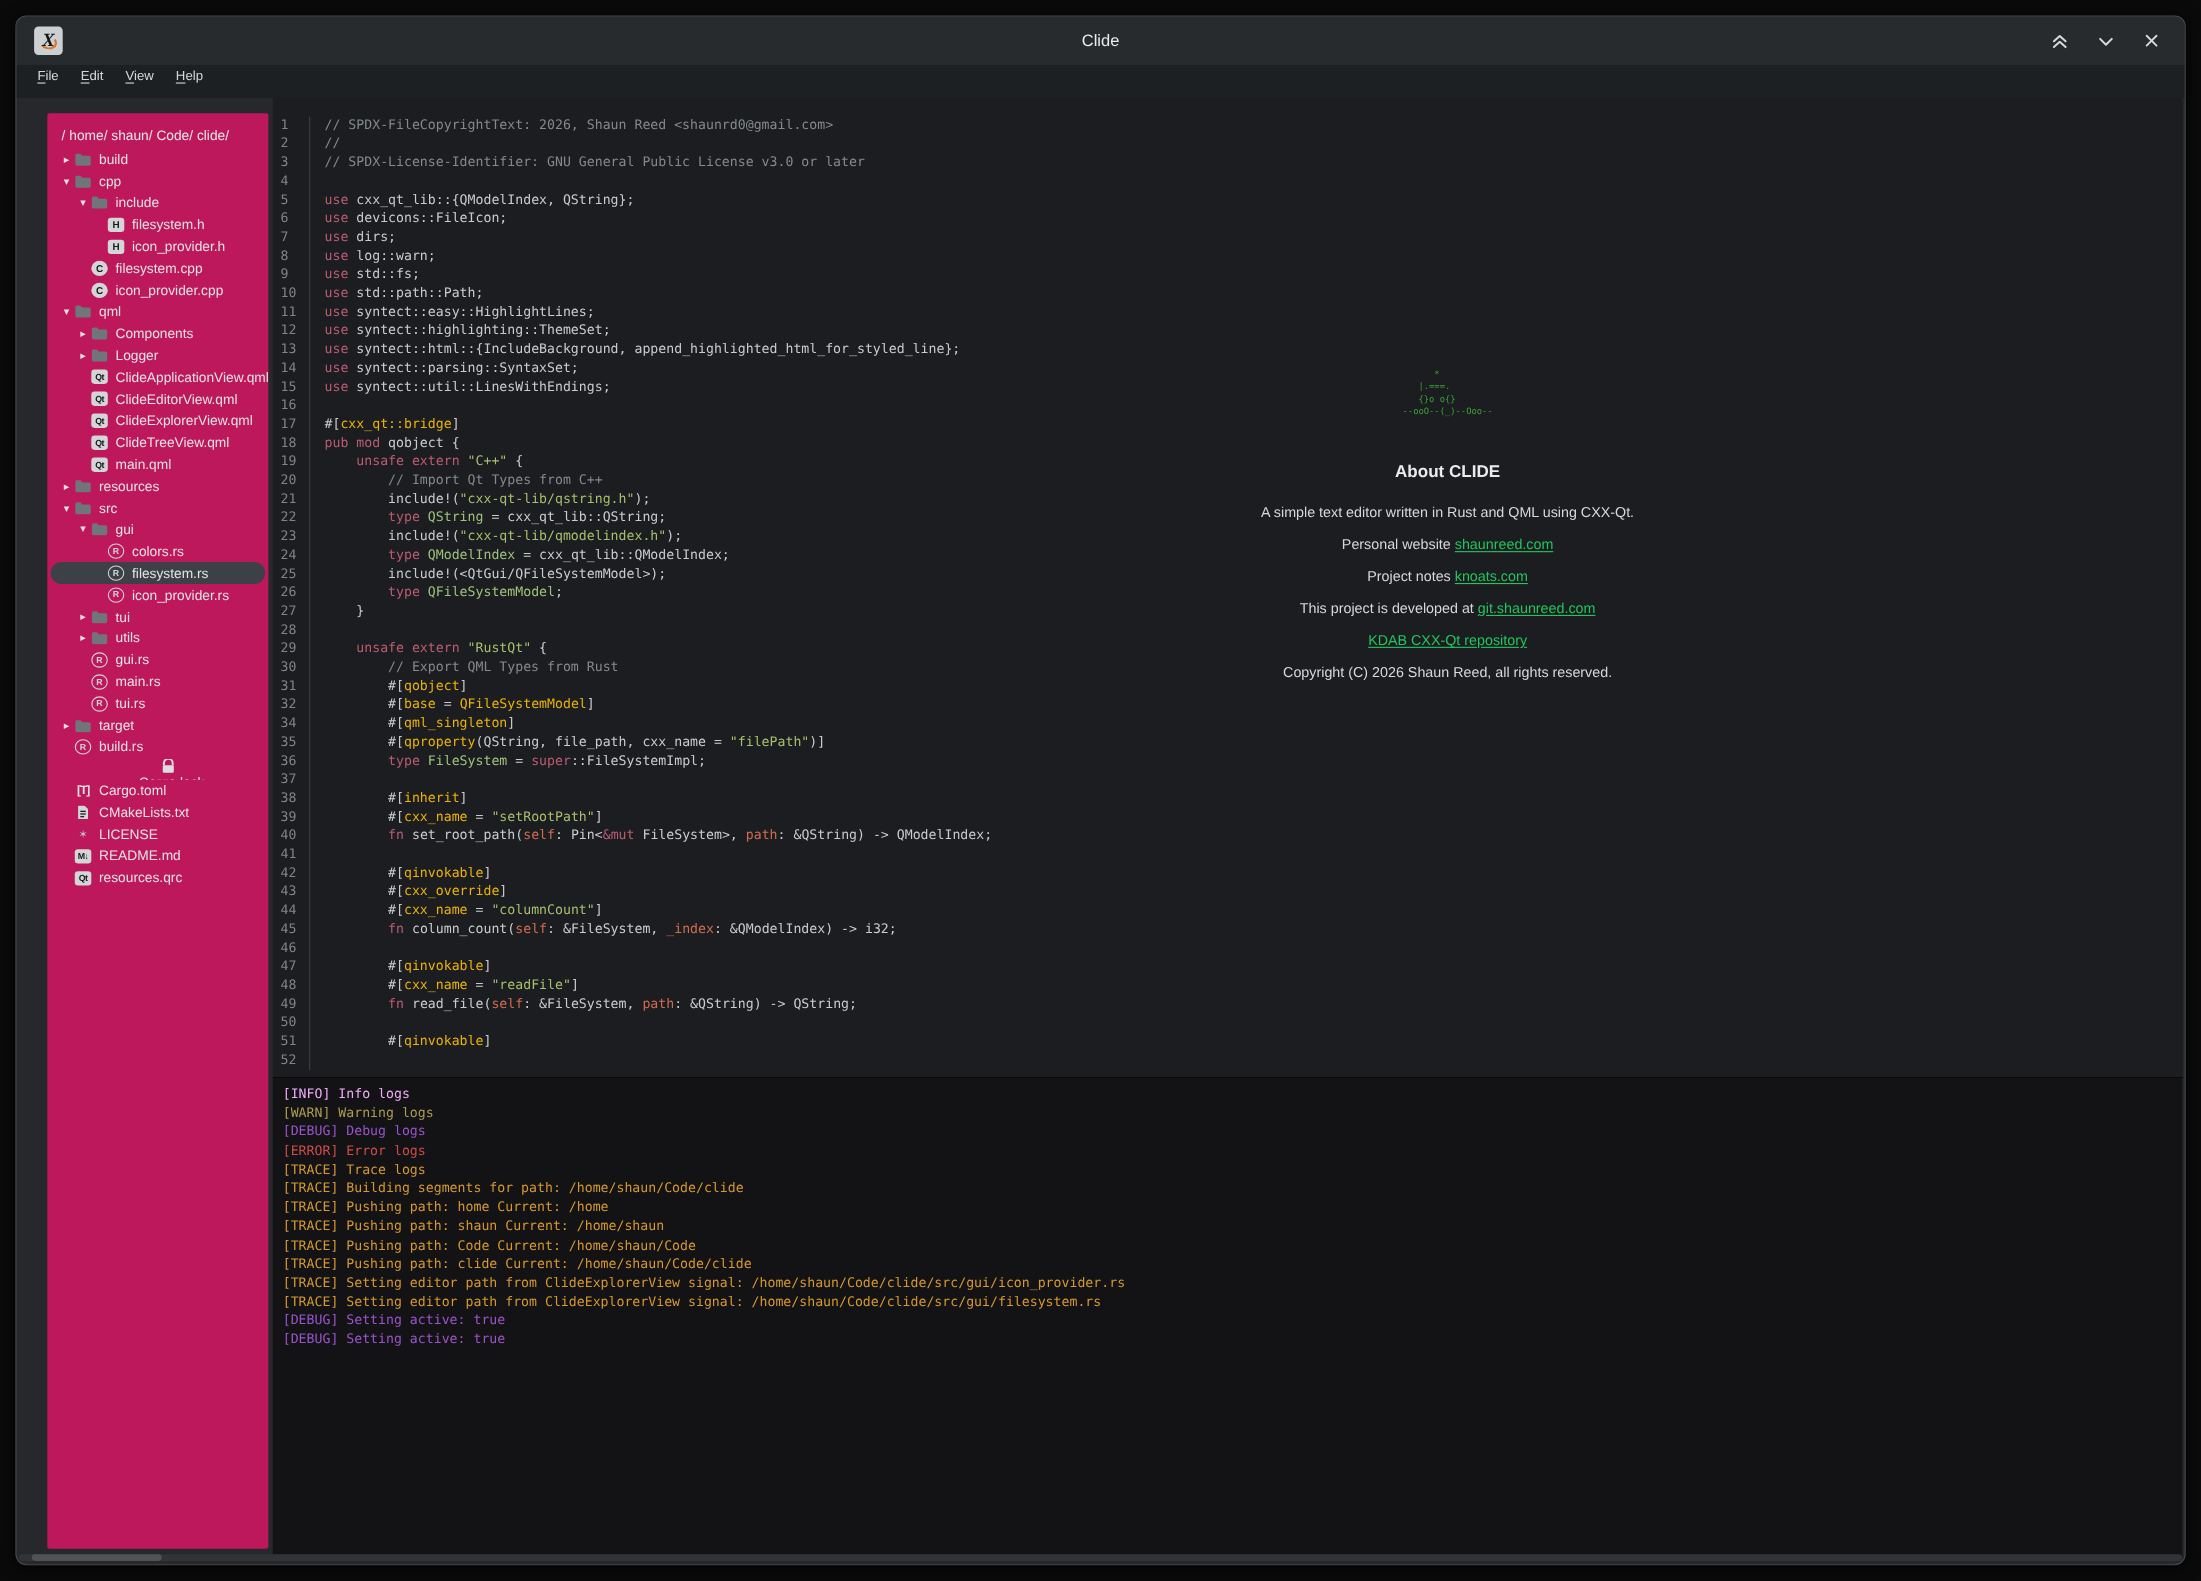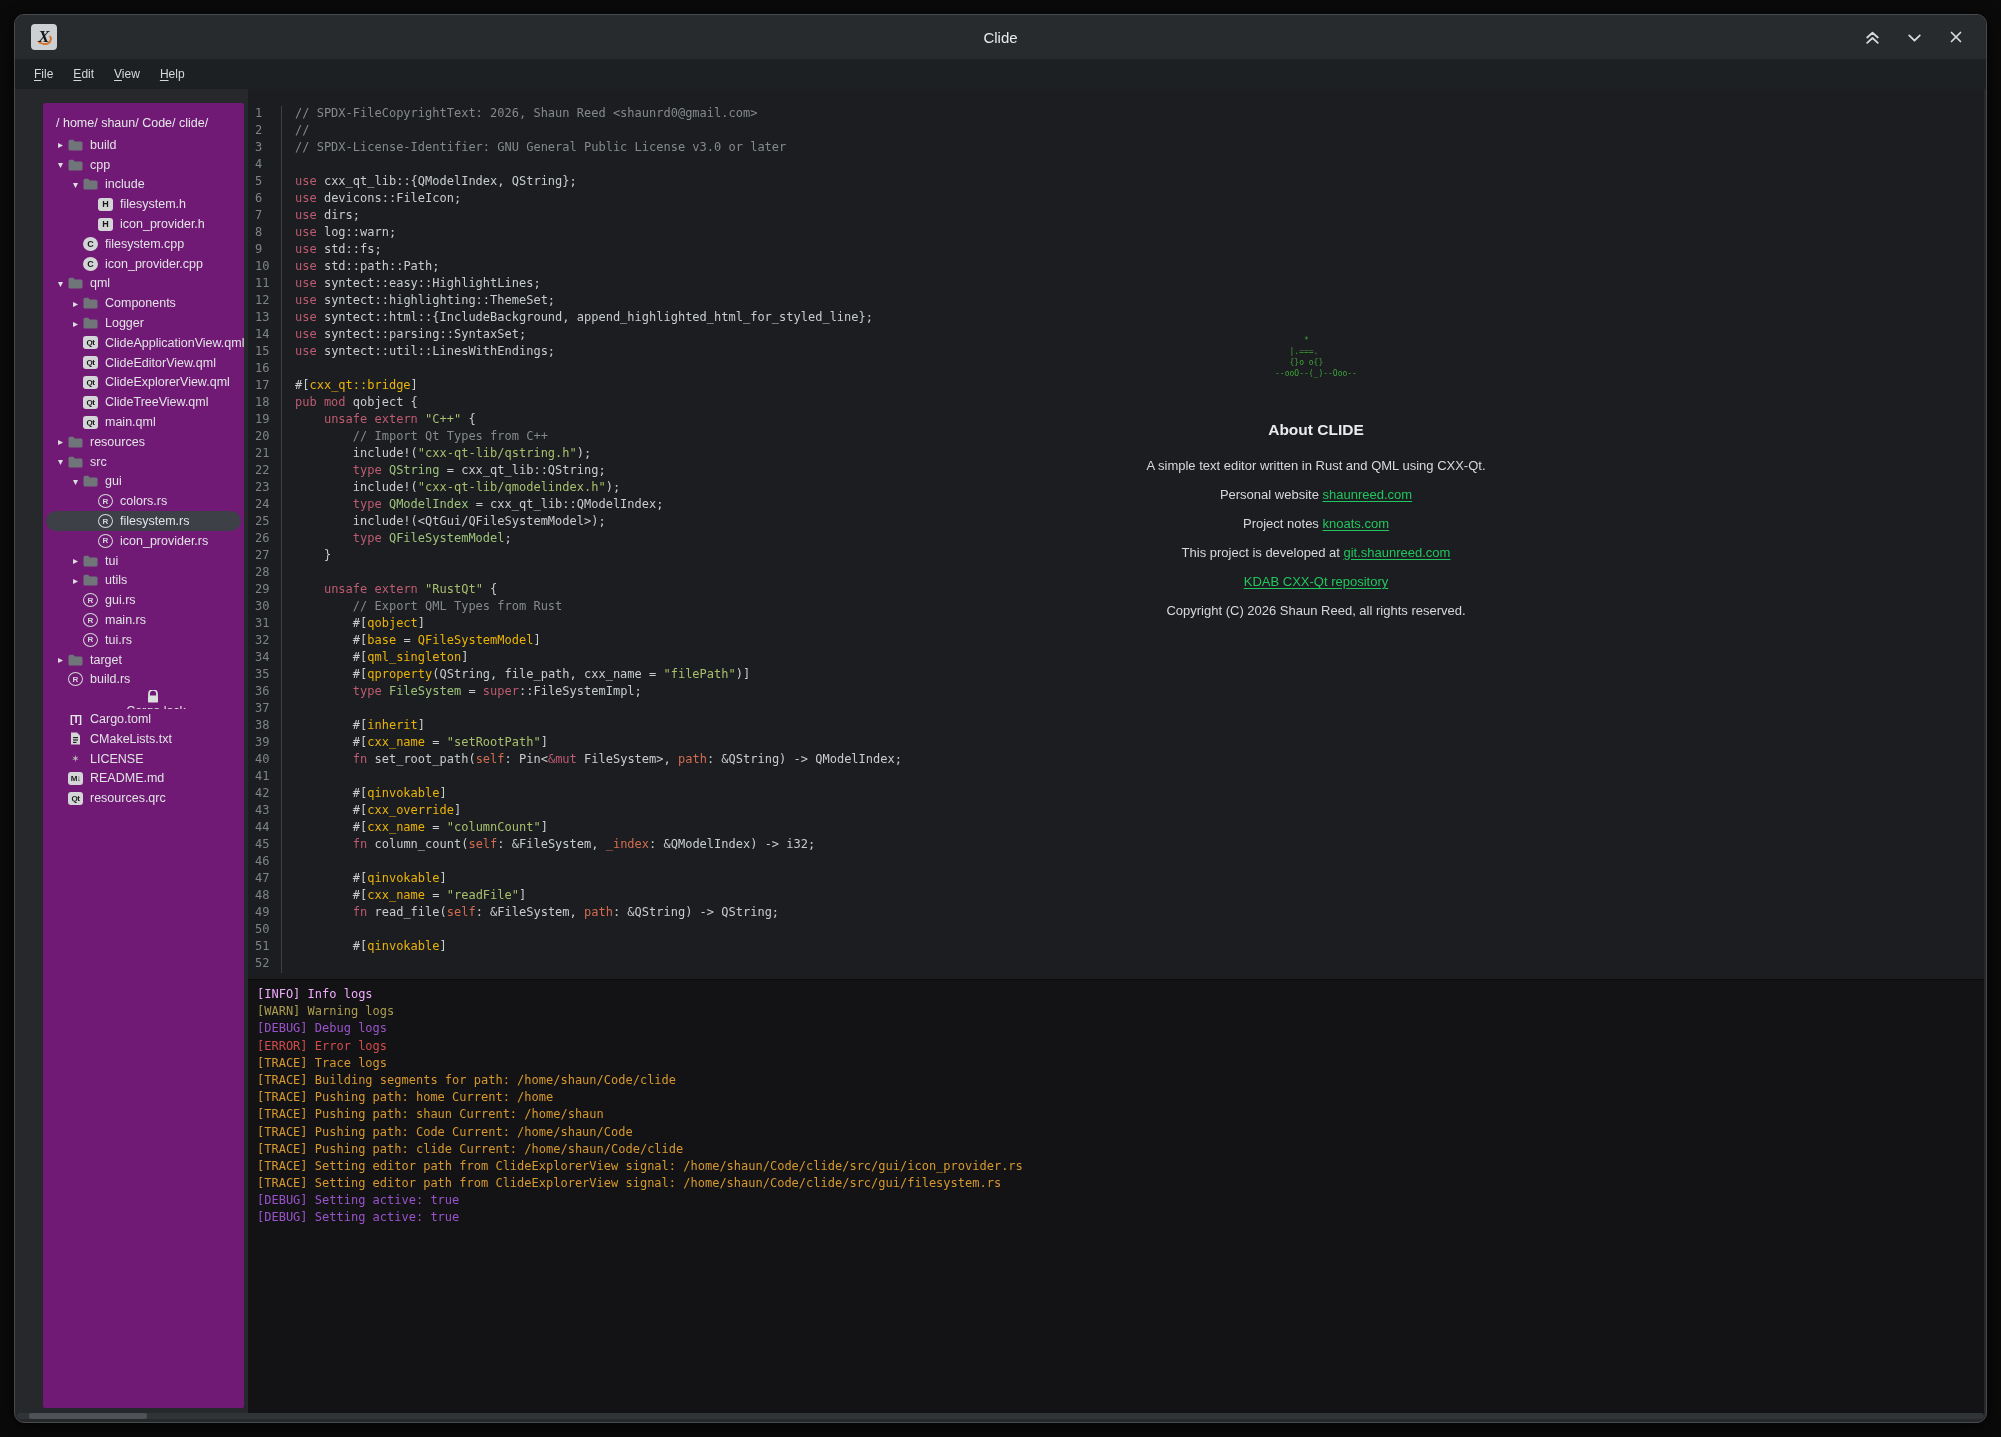--- a/index.html
+++ b/index.html
@@ -9,27 +9,27 @@
   
   .titlebar{position:relative;height:44px;background:#282b2e;display:flex;align-items:center}
   .app-icon{position:absolute;left:16px;top:9px;width:26px;height:26px;background:#ccd0d2;border-radius:4px;display:flex;align-items:center;justify-content:center;overflow:hidden}
   .app-icon .xg{font:italic bold 17px "Liberation Serif",serif;color:#141414;z-index:2}
   .app-icon .arc{position:absolute;width:16px;height:13px;border:2px solid transparent;border-bottom-color:#d8742c;border-right-color:#d8742c;border-radius:50%;top:8px;left:5px;transform:rotate(12deg)}
   .win-title{position:absolute;left:0;right:0;text-align:center;font-size:15px;color:#e9ebec}
   .win-controls{position:absolute;right:16px;top:0;height:44px;display:flex;align-items:center;gap:14px}
   .win-btn{width:28px;height:28px;display:flex;align-items:center;justify-content:center;border-radius:4px;cursor:default}
   .win-btn svg{stroke:#d7d9da;fill:none;stroke-width:1.7;stroke-linecap:round;stroke-linejoin:round}
   
-  .menubar{height:30px;background:#1d2023;display:flex;align-items:center;padding-left:10px;gap:2px}
+  .menubar{height:30px;background:#1d2023;display:flex;align-items:flex-start;padding-left:10px;gap:2px}
   .menu-item{font-size:12px;color:#d5d8d9;padding:3px 9px;border-radius:3px}
   .menu-item u{text-decoration:underline;text-underline-offset:2px}
   
   .content{position:absolute;top:74px;left:0;right:0;bottom:0}
   
-  .sidebar{position:absolute;left:28px;top:14px;bottom:14px;width:201px;background:#701a75;border-radius:2px;padding-top:8px;overflow:hidden}
+  .sidebar{position:absolute;left:28px;top:14px;bottom:14px;width:201px;background:#be185d;border-radius:2px;padding-top:8px;overflow:hidden}
   .tree-root{height:24px;display:flex;align-items:center;padding-left:13px;font-size:12.5px;color:#e5e7e8;white-space:nowrap}
   .tree-row{position:relative;display:flex;align-items:center;height:19.8px;font-size:12.5px;color:#e1e3e4;white-space:nowrap;overflow:hidden}
   .tree-row.selected::before{content:"";position:absolute;left:3px;right:3px;top:0;bottom:0;background:#3d4147;border-radius:11px}
   .tree-row>*{position:relative;z-index:1}
   .arrow{width:15px;flex:0 0 15px;font-size:10px;color:#dcdee0;text-align:center}
   .ticon{width:15px;flex:0 0 15px;margin-right:7px;display:flex;align-items:center;justify-content:center}
   .badge{width:15px;height:13px;flex:0 0 15px;background:#d3d5d6;color:#17181a;font-weight:bold;font-size:9px;border-radius:3px;display:flex;align-items:center;justify-content:center}
   .badge.qt,.badge.md{font-size:8px;letter-spacing:-.5px}
   .badge.ci{width:14px;height:14px;border-radius:50%;font-size:9px}
   .ring{width:14px;height:14px;flex:0 0 15px;border:1.5px solid #d3d5d6;border-radius:50%;color:#d3d5d6;font-weight:bold;font-size:8px;display:flex;align-items:center;justify-content:center;margin-right:7px}

